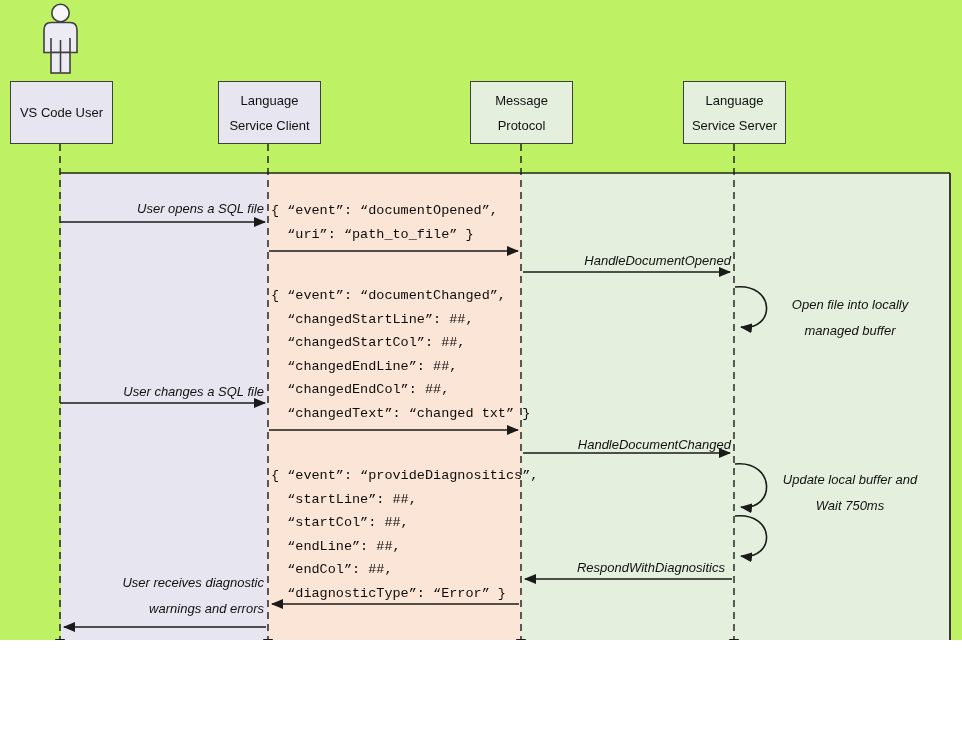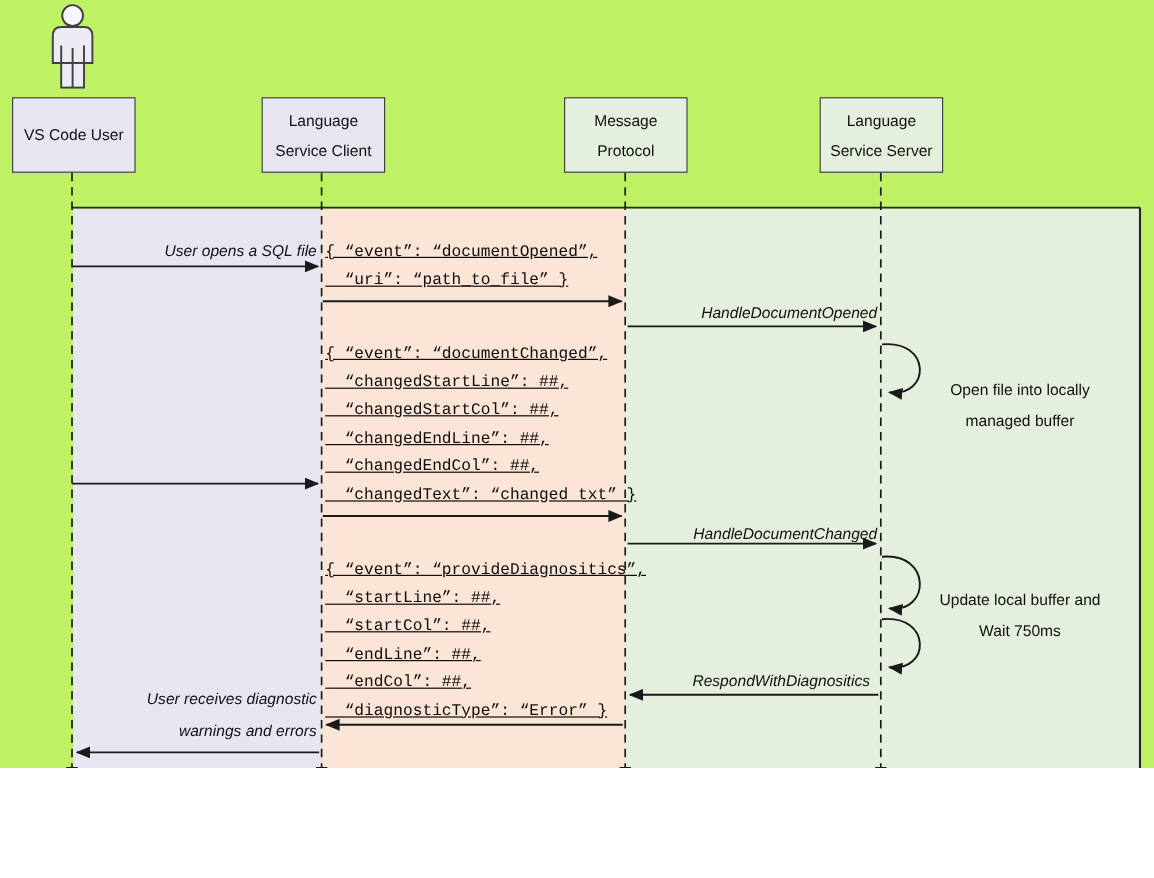--- a/index.html
+++ b/index.html
@@ -25,26 +25,26 @@
   }
   .footer.lav{background:#e7e6f0;padding-left:32px;}
   .footer.peach{background:#fbe5d6;}
   .footer.green{background:#e5efdd;text-align:center;}
   .lbl{
     position:absolute;font-style:italic;font-size:13px;line-height:18px;
     text-align:right;white-space:pre-line;
   }
   .lbl.ml{line-height:26px;}
   .note{
-    position:absolute;font-size:13px;line-height:25.5px;
-    text-align:center;white-space:pre-line;margin-top:20px;
+    position:absolute;font-style:italic;font-size:13px;line-height:25.5px;
+    text-align:center;white-space:pre-line;
   }
   .payload{
     position:absolute;font-family:"Liberation Mono","DejaVu Sans Mono",monospace;
-    font-size:13.5px;line-height:23.5px;white-space:pre;color:#0d0d0d;text-decoration:underline;
+    font-size:13.5px;line-height:23.5px;white-space:pre;color:#0d0d0d;
   }
   .svglayer{position:absolute;left:0;top:0;pointer-events:none;}
 </style>
 </head>
 <body>
 
 <div class="stage">
 
   <div class="band lav" style="left:61px;width:207px;"></div>
   <div class="band peach" style="left:268px;width:253px;"></div>
@@ -68,20 +68,21 @@
 
   <div class="footer lav" style="left:59px;width:210px;">
     <span>VS Code</span>
   </div>
   <div class="footer green" style="left:522px;width:430px;">
     <span>SQL Tools Service Host</span>
   </div>
 
   <div class="lbl" style="left:62px;top:200px;width:202px;">User opens a SQL file</div>
   <div class="lbl" style="left:523px;top:252px;width:208px;">HandleDocumentOpened</div>
+  <div class="lbl" style="left:62px;top:383px;width:202px;">User changes a SQL file</div>
   <div class="lbl" style="left:523px;top:436px;width:208px;">HandleDocumentChanged</div>
   <div class="lbl" style="left:517px;top:559px;width:208px;">RespondWithDiagnositics</div>
   <div class="lbl ml" style="left:62px;top:570px;width:202px;">User receives diagnostic
 warnings and errors</div>
 
   <div class="note" style="left:762px;top:292px;width:176px;">Open file into locally
 managed buffer</div>
   <div class="note" style="left:762px;top:467px;width:176px;">Update local buffer and
 Wait 750ms</div>
 

